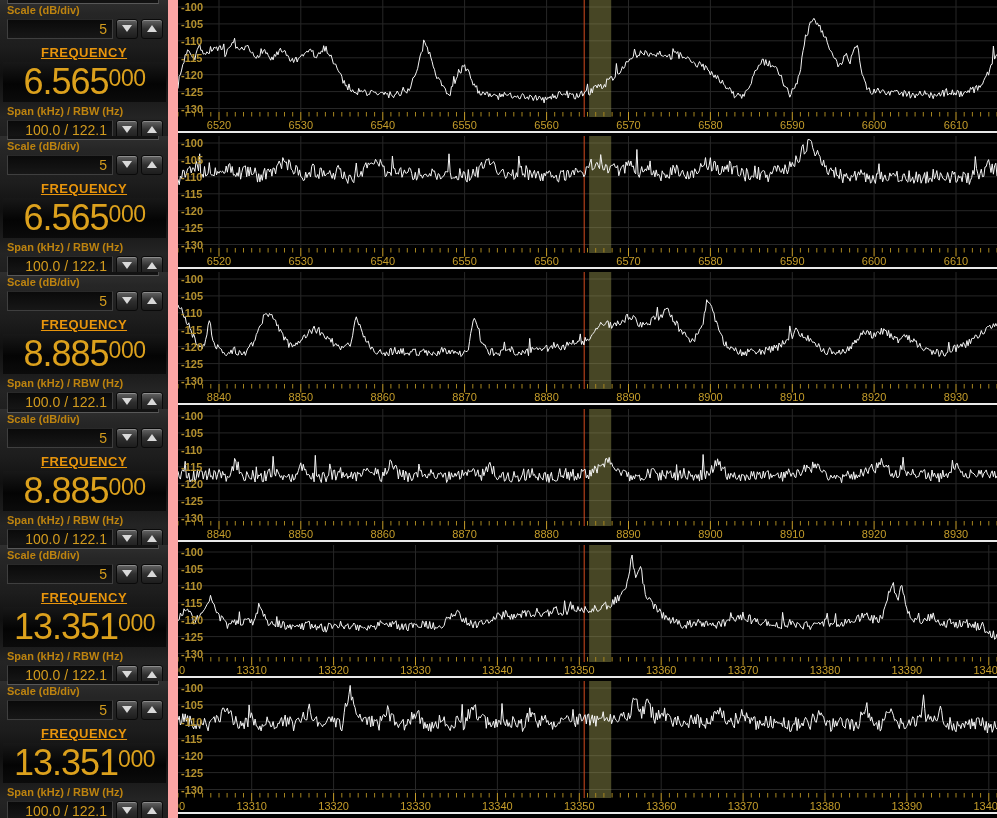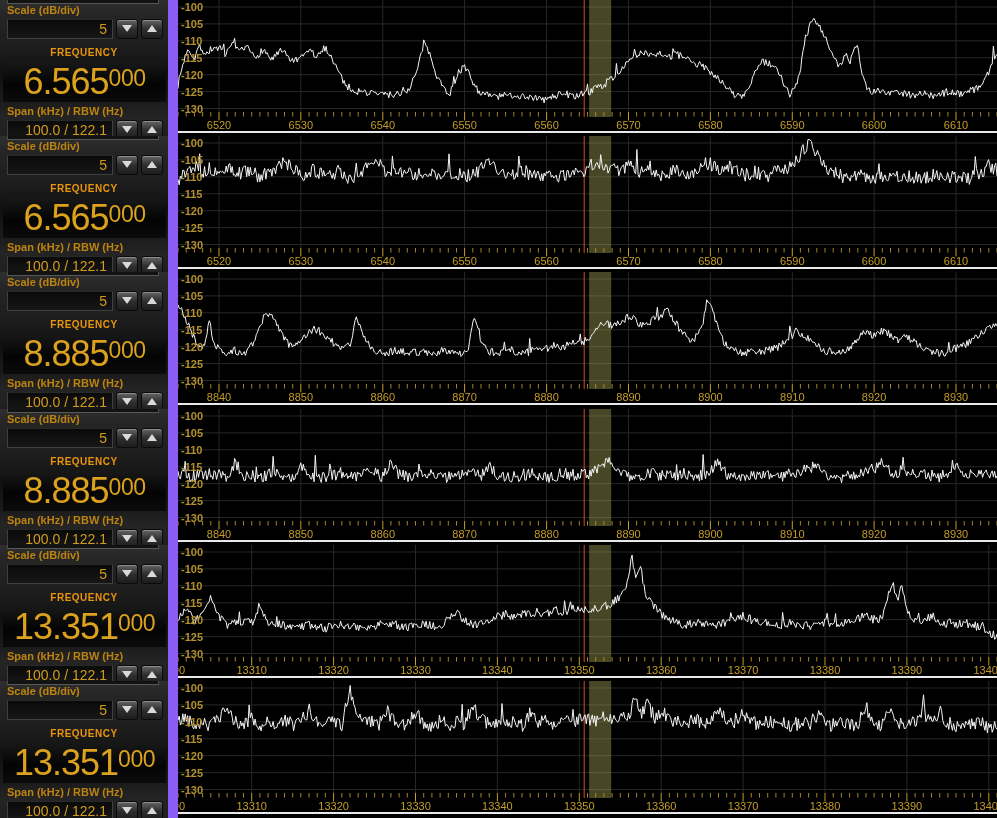--- a/index.html
+++ b/index.html
@@ -1,18 +1,18 @@
 <!DOCTYPE html>
 <html><head>
 <meta charset="utf-8">
 <style>
   html,body{margin:0;padding:0;background:#000;}
   body{width:997px;height:818px;position:relative;overflow:hidden;
        font-family:"Liberation Sans",sans-serif;-webkit-font-smoothing:antialiased;}
-  .row{position:absolute;left:0;width:997px;overflow:hidden;background:#8b5cf6;}
+  .row{position:absolute;left:0;width:997px;overflow:hidden;background:#fca5a5;}
   
   .panel{position:absolute;left:0;top:0;width:168px;height:100%;box-sizing:border-box;
          background:linear-gradient(180deg,#2f2f2f 0%,#262626 10%,#1d1d1d 35%,#101010 55%,#1a1a1a 72%,#242424 86%,#1f1f1f 100%);}
   .prev-input-sliver{height:4px;width:152px;margin-left:7px;box-sizing:border-box;
          border-left:1px solid #4a4a4a;border-right:1px solid #4a4a4a;border-bottom:1px solid #585858;
          background:#121212;}
   .small-label{color:#bd830f;font-size:11px;font-weight:bold;line-height:13px;height:13px;
          padding-left:7px;letter-spacing:0px;white-space:nowrap;}
   .input-row{display:flex;align-items:center;gap:3px;padding-left:7px;height:23px;}
   .num-input{width:106px;height:20px;box-sizing:border-box;text-align:right;
@@ -20,21 +20,21 @@
          border:1px solid #3f3f3f;border-top-color:#292929;
          color:#d29b1e;font-size:14px;line-height:18px;padding-right:5px;white-space:nowrap;overflow:hidden;}
   .spin-btn{width:22px;height:20px;border-radius:3px;box-sizing:border-box;
          background:linear-gradient(180deg,#646464,#2f2f2f 50%,#1d1d1d);
          border:1px solid #0a0a0a;box-shadow:inset 0 1px 0 rgba(255,255,255,.28);
          display:flex;align-items:center;justify-content:center;cursor:pointer;}
   .tri{width:0;height:0;display:block;}
   .tri.down{border-left:5px solid transparent;border-right:5px solid transparent;border-top:7px solid #d9d9d9;}
   .tri.up{border-left:5px solid transparent;border-right:5px solid transparent;border-bottom:7px solid #d9d9d9;}
   .freq-label{margin-top:2px;height:17px;line-height:17px;text-align:center;
-         color:#e8950c;font-size:10px;font-weight:bold;letter-spacing:.5px;}
+         color:#e8950c;font-size:13px;font-weight:bold;letter-spacing:.5px;text-decoration:underline;}
   .freq-display{margin:1px 2px 0 3px;height:40px;display:flex;align-items:center;justify-content:center;
          background:linear-gradient(180deg,#181818,#040404 55%,#0b0b0b);}
   .freq-main{color:#dca11d;font-size:36px;line-height:36px;letter-spacing:-1px;}
   .freq-frac{color:#dca11d;font-size:23px;line-height:23px;align-self:flex-start;margin-top:5px;letter-spacing:-.5px;}
   .gap3{height:3px;}
   .gap2{height:2px;}
   
   .spectrum{position:absolute;left:178px;top:0;width:819px;height:100%;overflow:hidden;background:#000;}
   svg.plot{position:absolute;left:0;top:0;display:block;}
   .ylab{position:absolute;color:#b3902e;font-size:11px;font-weight:bold;line-height:12px;}

